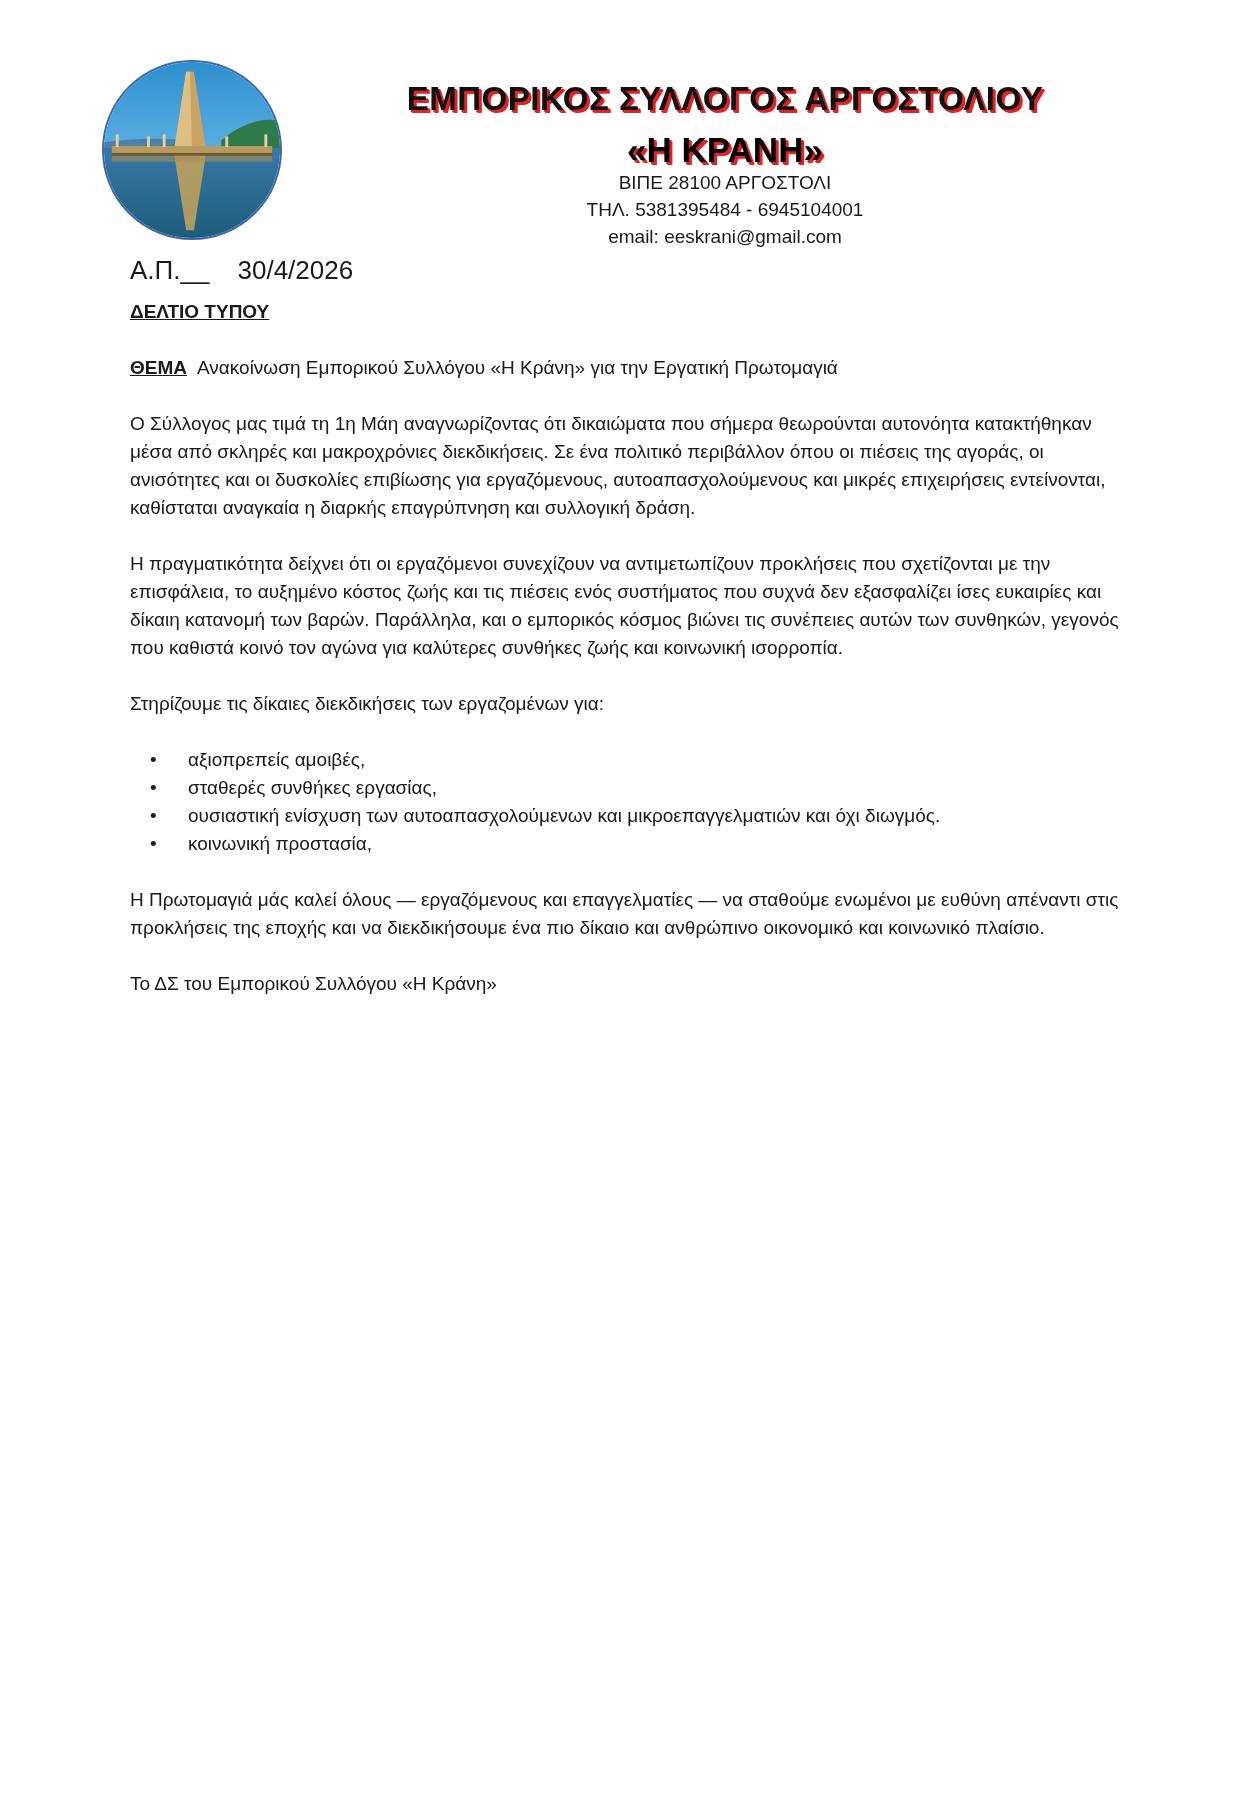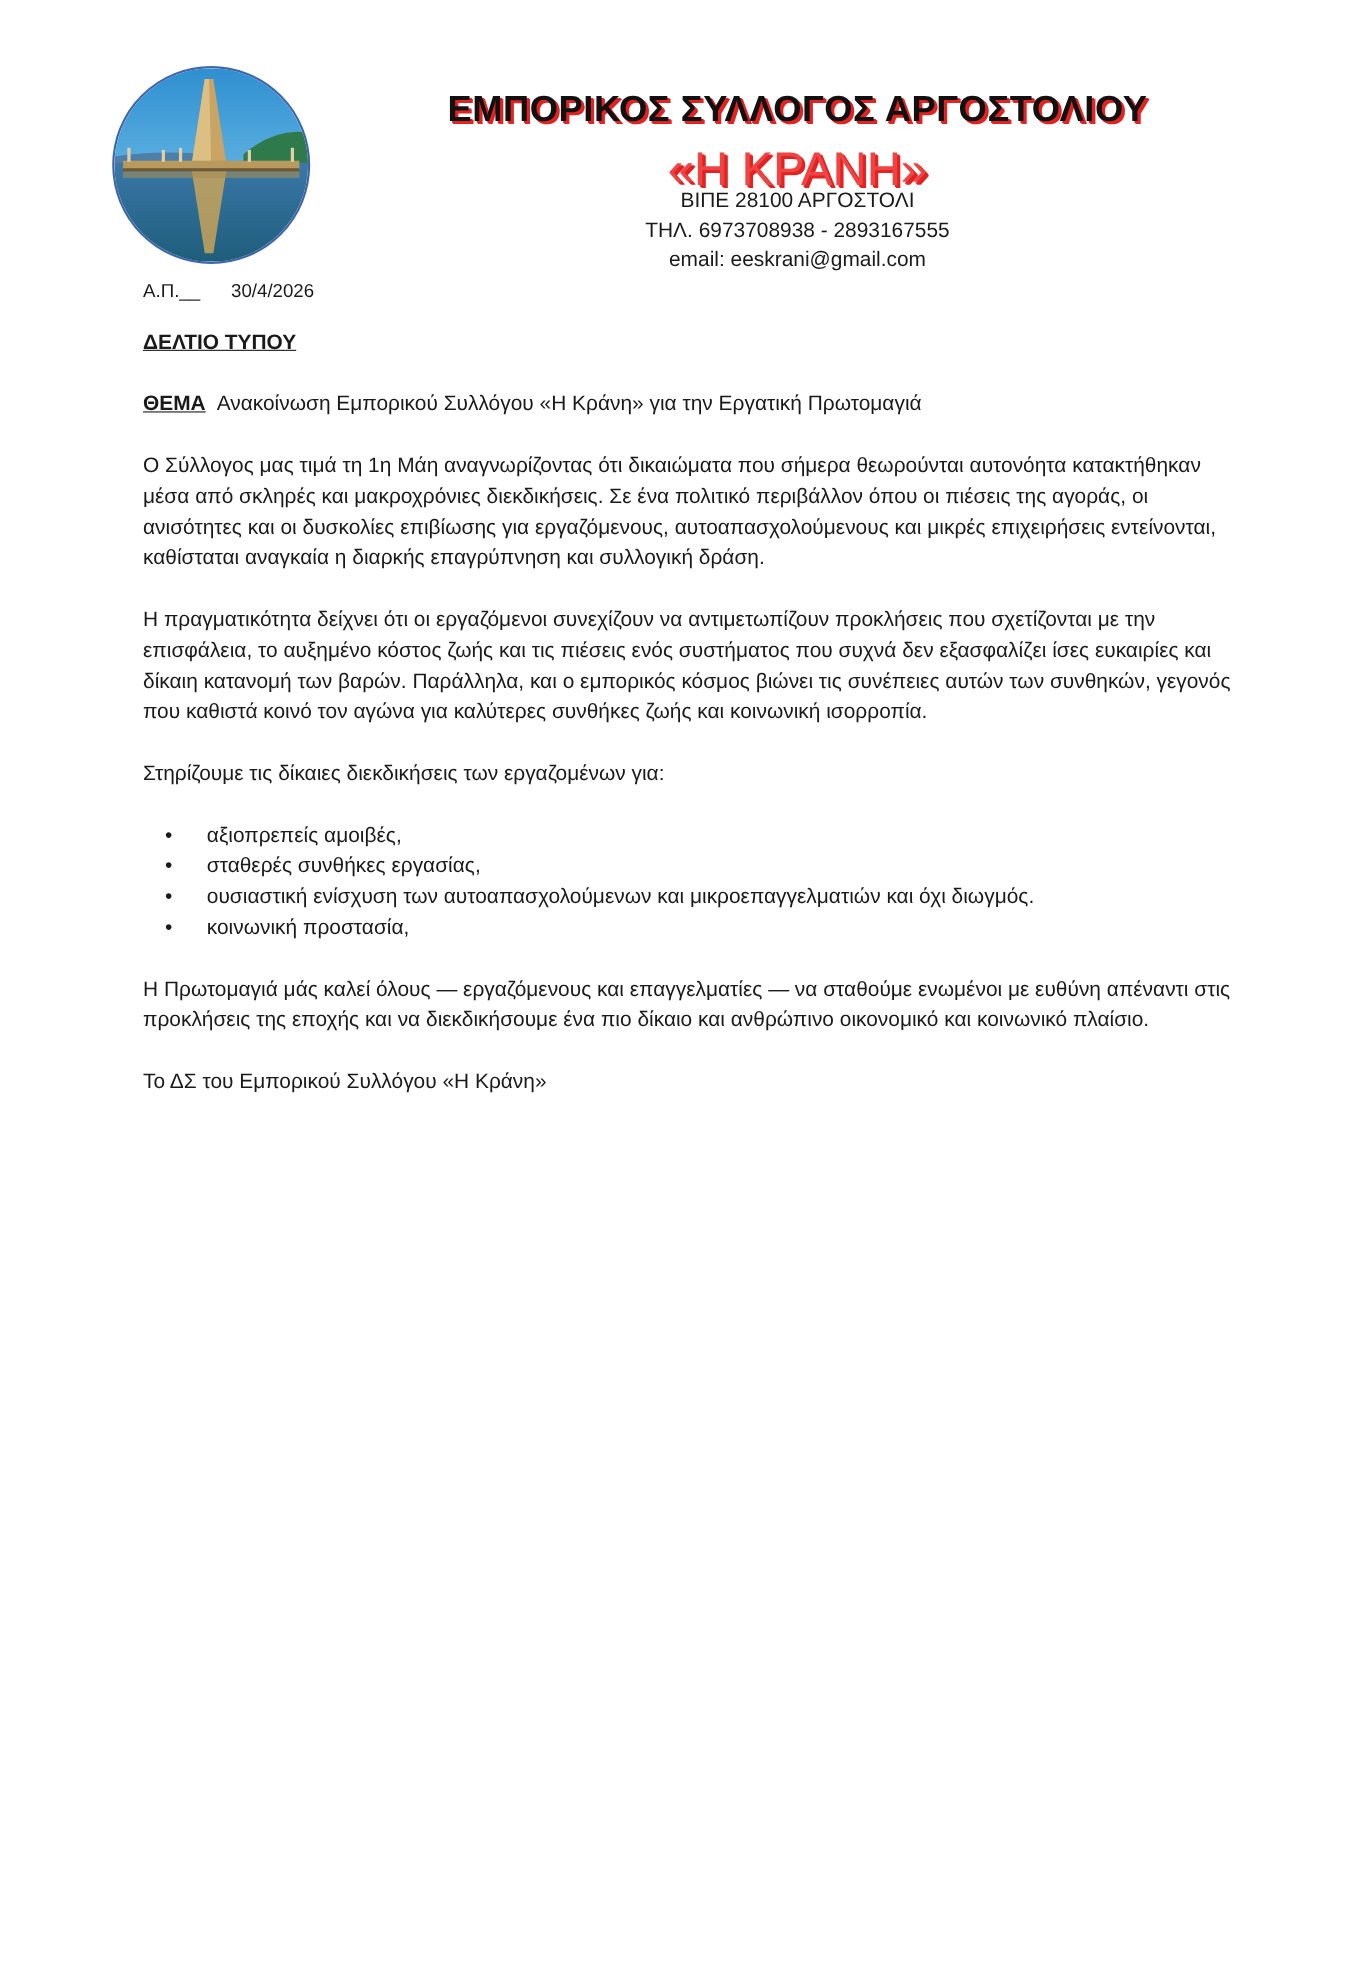--- a/index.html
+++ b/index.html
@@ -7,27 +7,27 @@
          font-family: "Liberation Sans", "DejaVu Sans", sans-serif; color: #1a1a1a; }
   .page { position: absolute; left: 0; top: 0; width: 1024px; height: 1807px; background: #fff; }
 
   .logo { position: absolute; left: 102px; top: 60px; width: 180px; height: 180px; border-radius: 50%;
           overflow: hidden; border: 2px solid #3e66a8; box-sizing: border-box; }
   .logo svg { display: block; width: 100%; height: 100%; }
 
   .hdr { position: absolute; left: 380px; width: 690px; text-align: center; }
   .org-title { top: 80px; font-size: 33px; font-weight: bold; letter-spacing: 0.5px; color: #111;
                text-shadow: 2px 2px 0 #e32222, 3px 3px 0 #e32222; }
-  .org-sub { top: 130px; font-size: 43px; font-weight: normal; color: #ef4444;
+  .org-sub { top: 130px; font-size: 35px; font-weight: bold; color: #000000;
              text-shadow: 2px 2px 0 #e32222, 3px 3px 0 #e32222; }
   .addr { top: 172px; font-size: 19px; }
   .phone { top: 199px; font-size: 19px; }
   .email { top: 226px; font-size: 19px; font-weight: normal; }
 
-  .ref { position: absolute; left: 130px; top: 255px; font-size: 17px; }
+  .ref { position: absolute; left: 130px; top: 255px; font-size: 26px; }
   .ref .gap { display: inline-block; width: 28px; }
 
   .body { position: absolute; left: 130px; top: 298px; width: 1000px; font-size: 19px; line-height: 28px; }
   .body p { margin: 0 0 28px 0; }
   .underline { text-decoration: underline; font-weight: bold; }
   .label-line { margin: 0; }
   .subject-gap { display: inline-block; width: 10px; }
   ul.bullets { margin: 4px 0 28px 0; padding: 0 0 0 58px; list-style: none; }
   ul.bullets li { position: relative; }
   ul.bullets li::before { content: "•"; position: absolute; left: -38px; top: 0; font-size: 19px; }
@@ -64,21 +64,21 @@
       <rect x="124" y="76" width="3" height="11" fill="#e0d0a8"></rect>
       <rect x="164" y="74" width="3" height="13" fill="#e0d0a8"></rect>
       <polygon points="72,96 104,96 92,172 84,172" fill="#c7a35a" opacity="0.85"></polygon>
       <rect x="8" y="96" width="164" height="6" fill="#a88d55" opacity="0.6"></rect>
     </svg>
   </div>
 
   <div class="hdr org-title">ΕΜΠΟΡΙΚΟΣ ΣΥΛΛΟΓΟΣ ΑΡΓΟΣΤΟΛΙΟΥ</div>
   <div class="hdr org-sub">«Η ΚΡΑΝΗ»</div>
   <div class="hdr addr">ΒΙΠΕ 28100 ΑΡΓΟΣΤΟΛΙ</div>
-  <div class="hdr phone">ΤΗΛ. 6973708938  - 2893167555</div>
+  <div class="hdr phone">ΤΗΛ. 5381395484  - 6945104001</div>
   <div class="hdr email">email: eeskrani@gmail.com</div>
 
   <div class="ref">
     <span>Α.Π.__</span><span class="gap"></span><span>30/4/2026</span>
   </div>
 
   <div class="body">
     <p class="label-line">
       <span class="underline">ΔΕΛΤΙΟ ΤΥΠΟΥ</span>
     </p>

